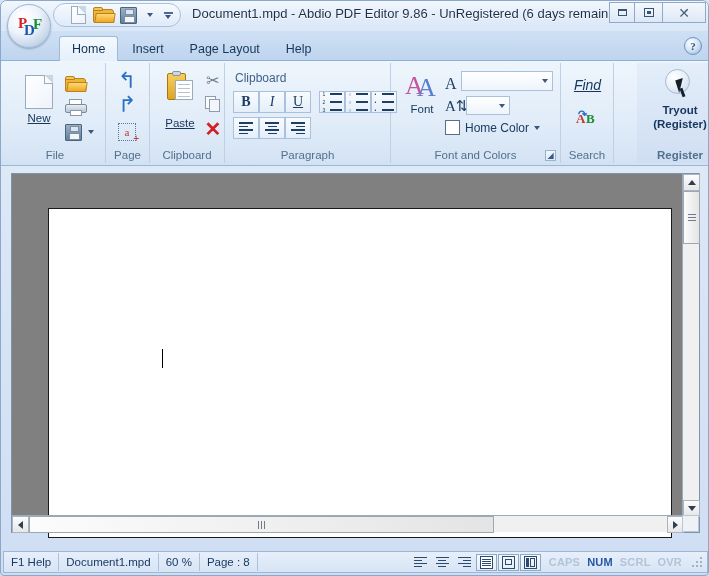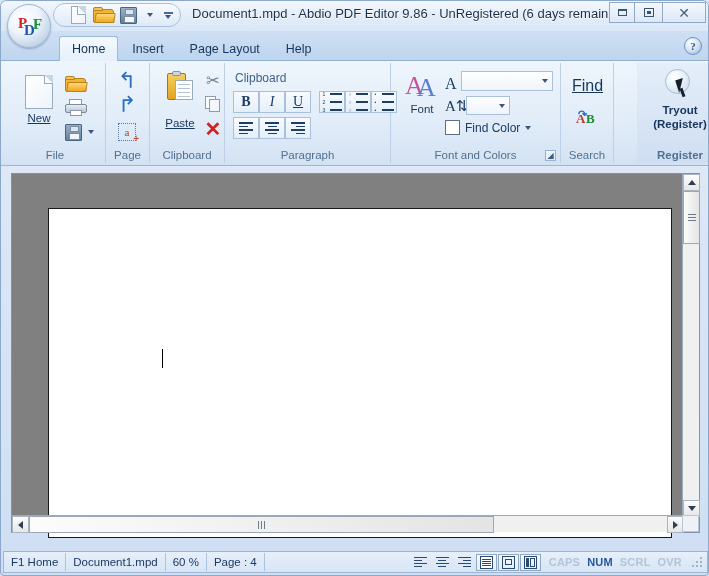--- a/index.html
+++ b/index.html
@@ -576,34 +576,34 @@
         </div>
 
         <span style="position:absolute; left:54px; top:32px; font-family:'Liberation Serif',serif; font-size:15px; color:#1b3c63;">A⇅</span>
         <div class="combo" style="position:absolute; left:75px; top:31px; width:44px; height:19px;">
           <span style="position:absolute; left:4px; top:3px; font-size:11px; color:#1b3c63;"></span>
           <span class="carrow tiny-arrow"></span>
         </div>
 
         <div style="position:absolute; left:54px; top:55px; display:flex; align-items:center; gap:5px;">
           <span class="colorbox"></span>
-          <span style="font-size:12px; color:#1b3c63;">Find Color</span>
+          <span style="font-size:12px; color:#1b3c63;">Home Color</span>
           <span class="tiny-arrow"></span>
         </div>
       </div>
       <div class="glabel">Font and Colors</div>
       <div class="dialog-launcher">
         <span>◢</span>
       </div>
     </div>
 
     <div class="rgroup" style="left:560px; width:53px;">
       <div class="rgroup-body">
         <div class="big-btn" style="position:absolute; left:4px; top:12px; width:45px;">
-          <span class="ul" style="font-size:16px;">Find</span>
+          <span class="ul" style="font-size:14px;font-style:italic;">Find</span>
         </div>
         <div class="small-icon-btn" style="position:absolute; left:12px; top:40px; width:28px; height:26px;">
           <span class="ico-ab">
             <span class="curve">↷</span>
               <span class="a">A</span>
               <span class="b">B</span>
           </span>
         </div>
       </div>
       <div class="glabel">Search</div>
@@ -662,30 +662,30 @@
       <div class="sb-btn" style="right:0; top:0; width:17px; height:17px;">
         <span class="tri tri-right"></span>
       </div>
     </div>
 
     <div class="corner-box"></div>
   </div>
 
   <div class="statusbar">
     <div class="sb-cell">
-      <span>F1 Home</span>
+      <span>F1 Help</span>
     </div>
     <div class="sb-cell">
       <span>Document1.mpd</span>
     </div>
     <div class="sb-cell">
       <span>60 %</span>
     </div>
     <div class="sb-cell">
-      <span>Page : 4</span>
+      <span>Page : 8</span>
     </div>
 
     <div class="sb-icons">
       <div class="sb-ico">
         <span class="sb-align" style="width:13px;">
           <span style="width:13px;"></span>
             <span style="width:8px;"></span>
             <span style="width:13px;"></span>
             <span style="width:8px;"></span>
         </span>

